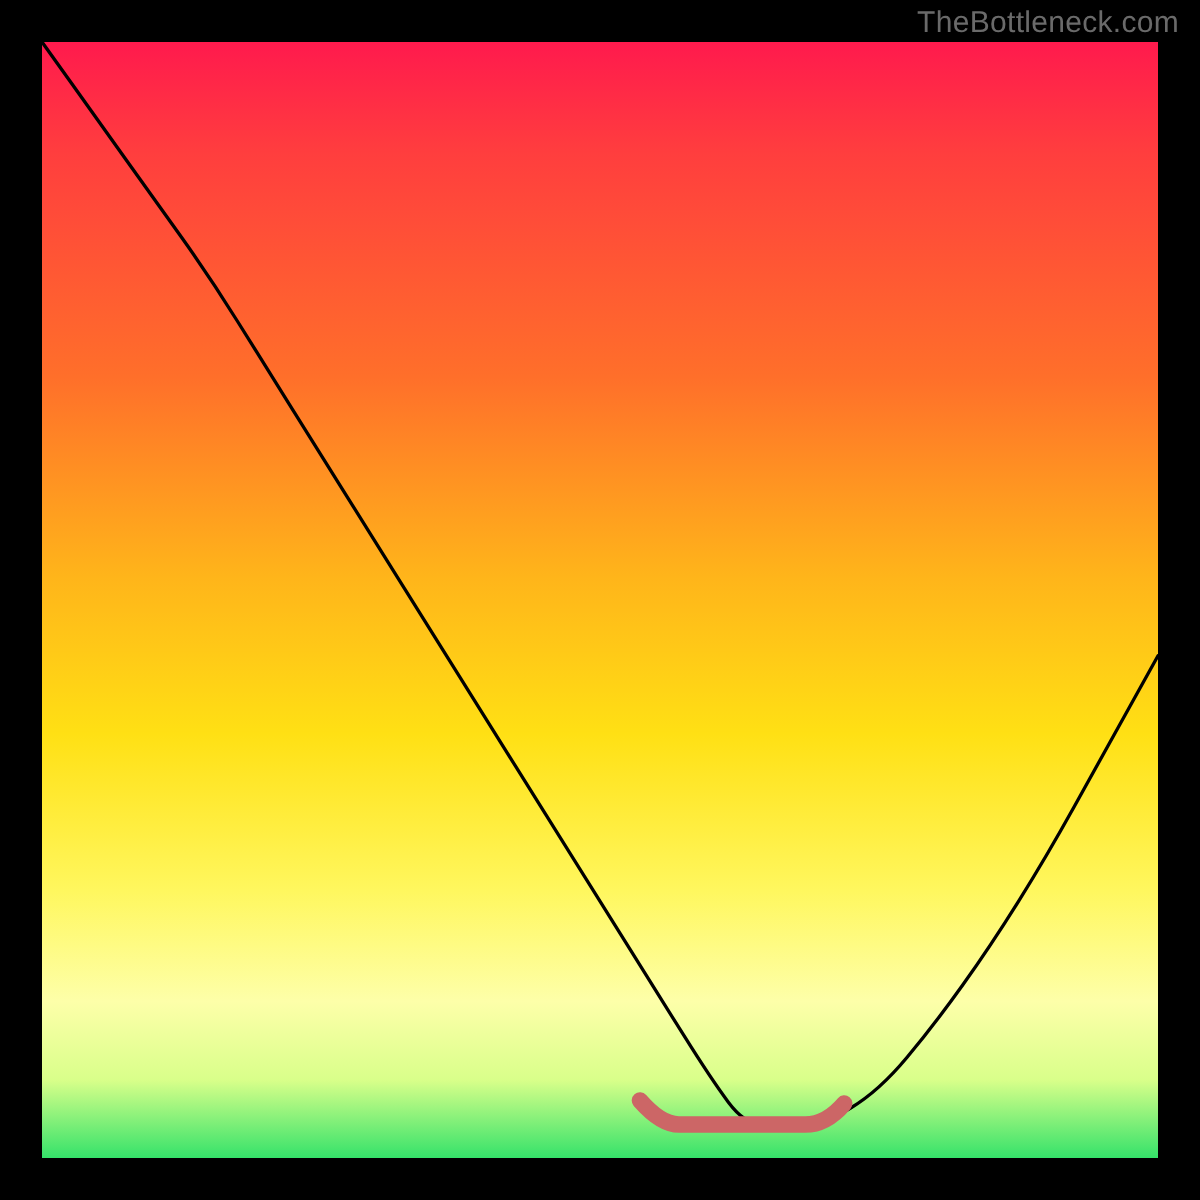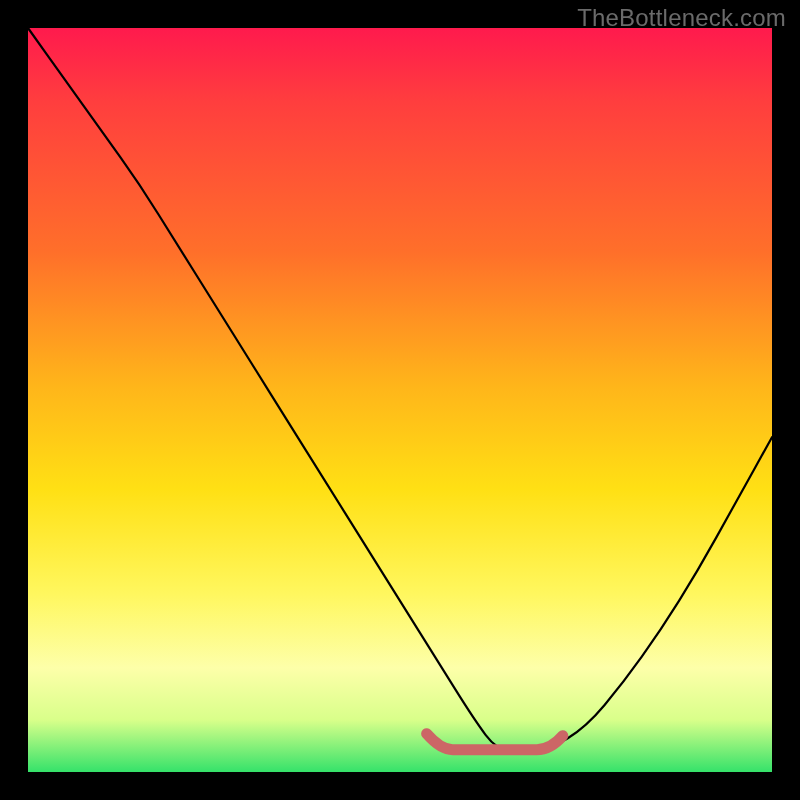--- a/index.html
+++ b/index.html
@@ -37,21 +37,21 @@
       #fdffa9 86%,
       #d9ff8a 93%,
       #35e26a 100%
     );
   }
   .watermark {
     position: absolute;
     top: 4px;
     right: 14px;
     color: #6a6a6a;
-    font-size: 24px;
+    font-size: 20px;
     letter-spacing: 0.2px;
     font-weight: 500;
   }
   svg.curve {
     position: absolute;
     left: 0;
     top: 0;
     width: 744px;
     height: 744px;
     overflow: visible;

